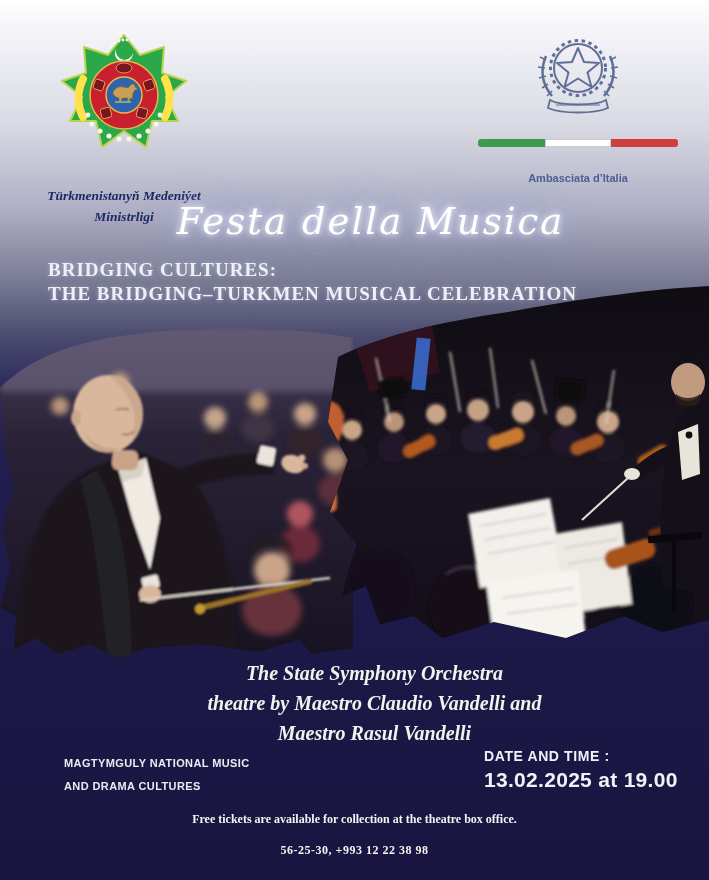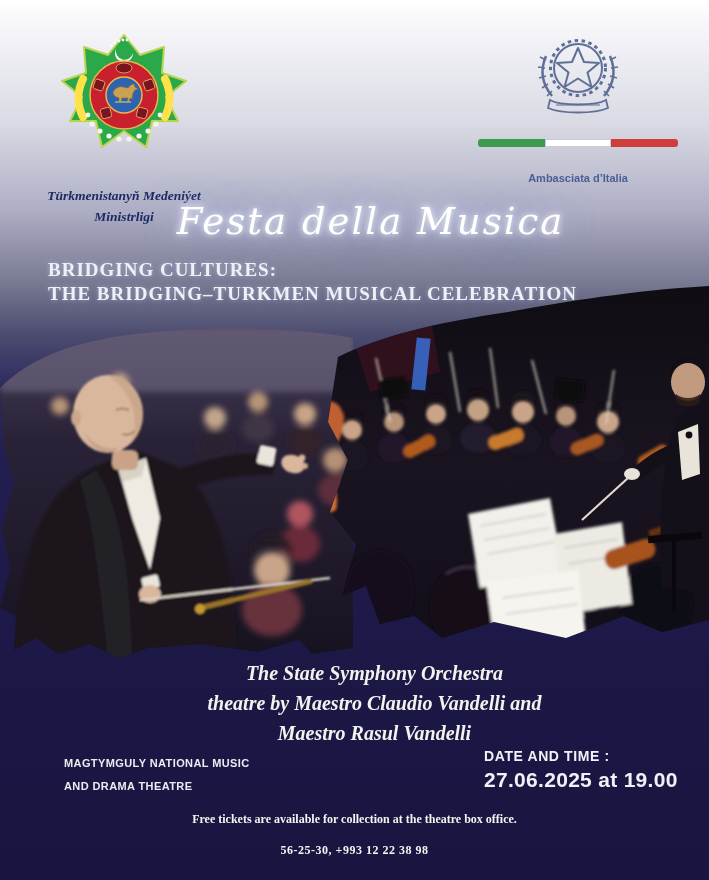--- a/index.html
+++ b/index.html
@@ -332,26 +332,26 @@
   </svg>
 
   <div class="abs caption">
     <div>The State Symphony Orchestra</div>
     <div>theatre by Maestro Claudio Vandelli and</div>
     <div>Maestro Rasul Vandelli</div>
   </div>
 
   <div class="abs venue">
     <div>MAGTYMGULY NATIONAL MUSIC</div>
-    <div>AND DRAMA THEATRE</div>
+    <div>AND DRAMA CULTURES</div>
   </div>
 
   <div class="abs datetime">
     <div class="dt-label">DATE AND TIME :</div>
-    <div class="dt-value">27.06.2025 at 19.00</div>
+    <div class="dt-value">13.02.2025 at 19.00</div>
   </div>
 
   <div class="abs footer">
     <div class="line1">Free tickets are available for collection at the theatre box office.</div>
     <div class="line2">56-25-30, +993  12 22 38 98</div>
   </div>
 
 </div>
 
 </body></html>

